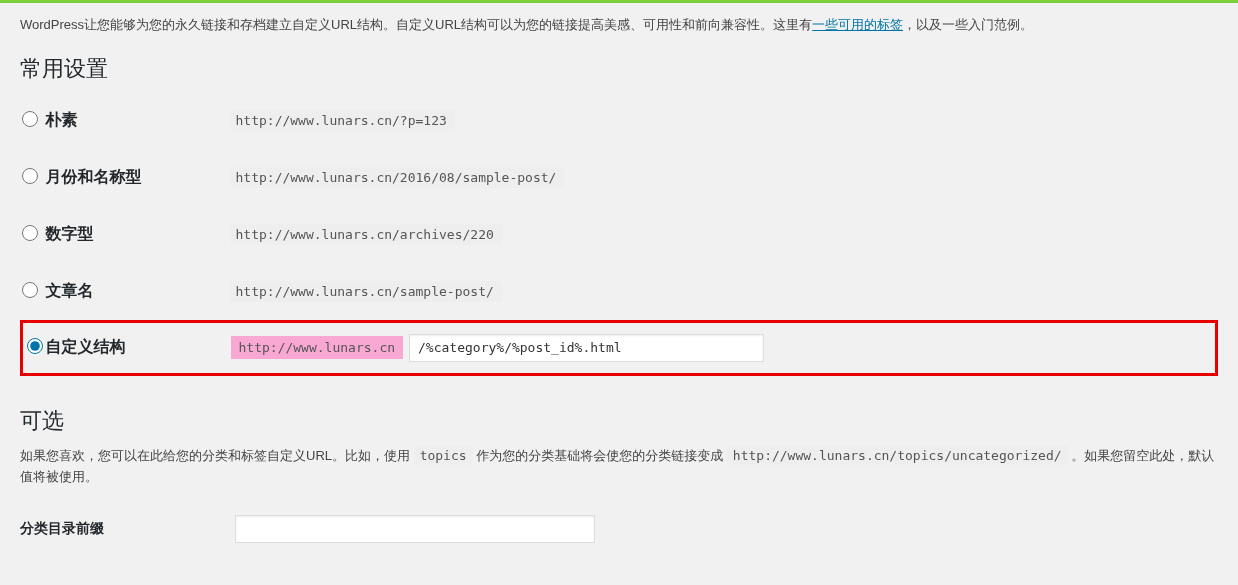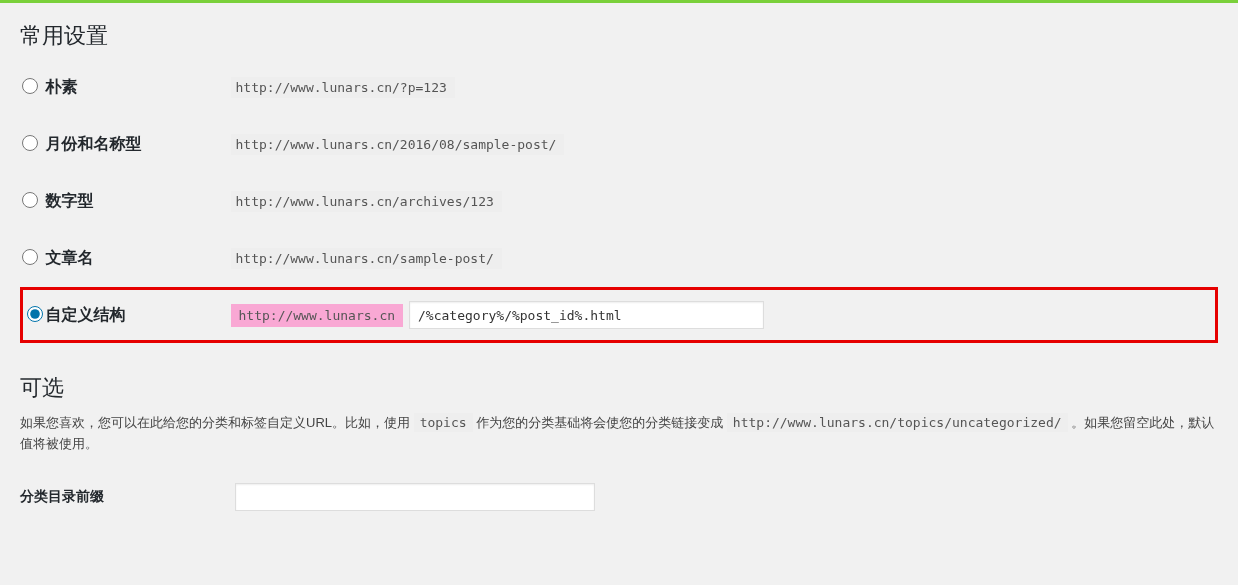--- a/index.html
+++ b/index.html
@@ -144,39 +144,42 @@
       box-shadow: inset 0 1px 2px rgba(0,0,0,.07);
     }
   </style>
 </head>
 <body>
 
 <div class="top-border"></div>
 
 <div class="content-wrap">
 
+  <p class="desc-line">
+    <span>WordPress让您能够为您的永久链接和存档建立自定义URL结构。自定义URL结构可以为您的链接提高美感、可用性和前向兼容性。这里有</span><a href="#">一些可用的标签</a><span>，以及一些入门范例。</span>
+  </p>
 
   <h2 class="section-title">常用设置</h2>
 
   <table class="form-table">
     <tbody>
         <tr>
       <td class="radio-cell"><input type="radio" name="perm" style=""></td>
       <td class="label-cell"><label>朴素</label></td>
       <td class="value-cell"><code class="example">http://www.lunars.cn/?p=123</code></td>
     </tr>
     <tr>
       <td class="radio-cell"><input type="radio" name="perm" style=""></td>
       <td class="label-cell"><label>月份和名称型</label></td>
       <td class="value-cell"><code class="example">http://www.lunars.cn/2016/08/sample-post/</code></td>
     </tr>
     <tr>
       <td class="radio-cell"><input type="radio" name="perm" style=""></td>
       <td class="label-cell"><label>数字型</label></td>
-      <td class="value-cell"><code class="example">http://www.lunars.cn/archives/123</code></td>
+      <td class="value-cell"><code class="example">http://www.lunars.cn/archives/220</code></td>
     </tr>
     <tr>
       <td class="radio-cell"><input type="radio" name="perm" style=""></td>
       <td class="label-cell"><label>文章名</label></td>
       <td class="value-cell"><code class="example">http://www.lunars.cn/sample-post/</code></td>
     </tr>
     <tr class="highlight-row">
       <td class="radio-cell" style="padding-left:4px;"><input type="radio" name="perm" checked="" style=""></td>
       <td class="label-cell"><label>自定义结构</label></td>
       <td class="value-cell">

